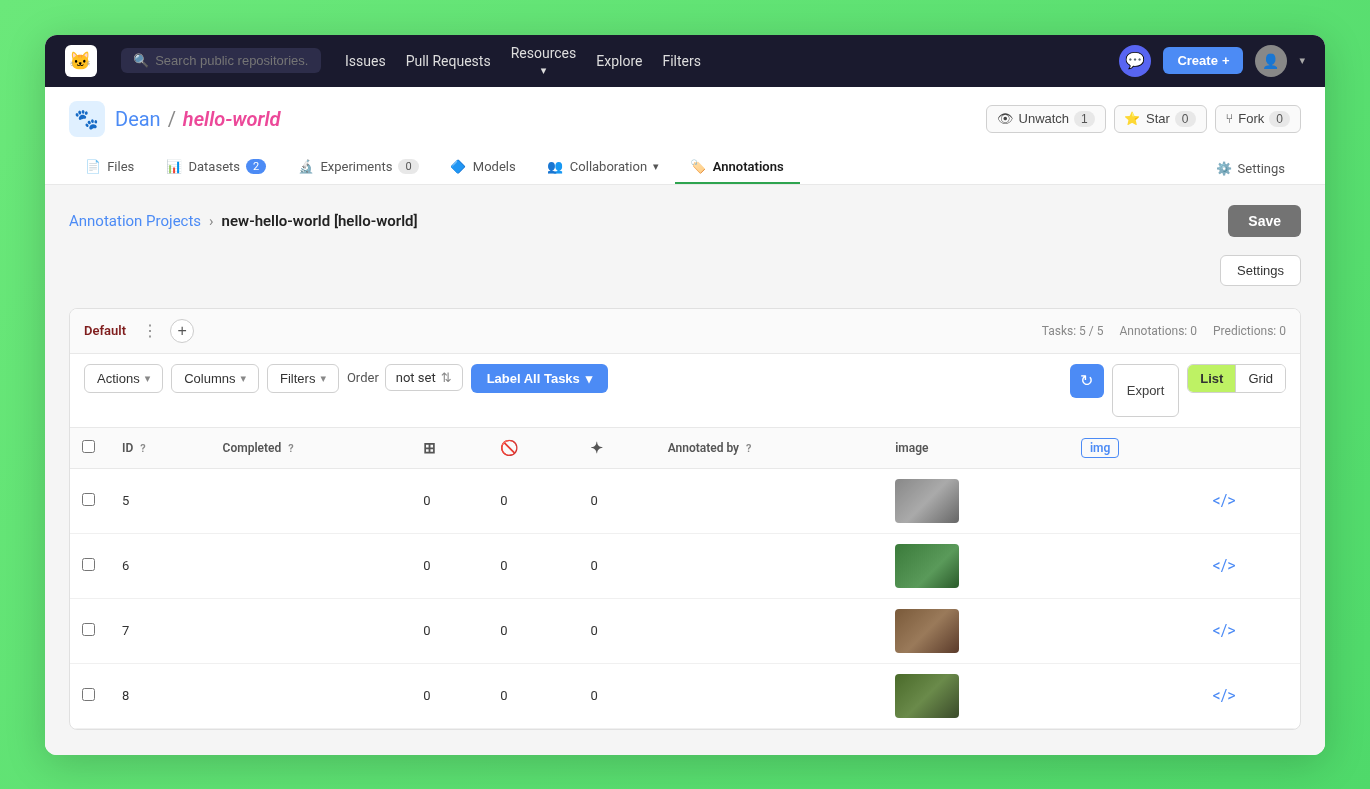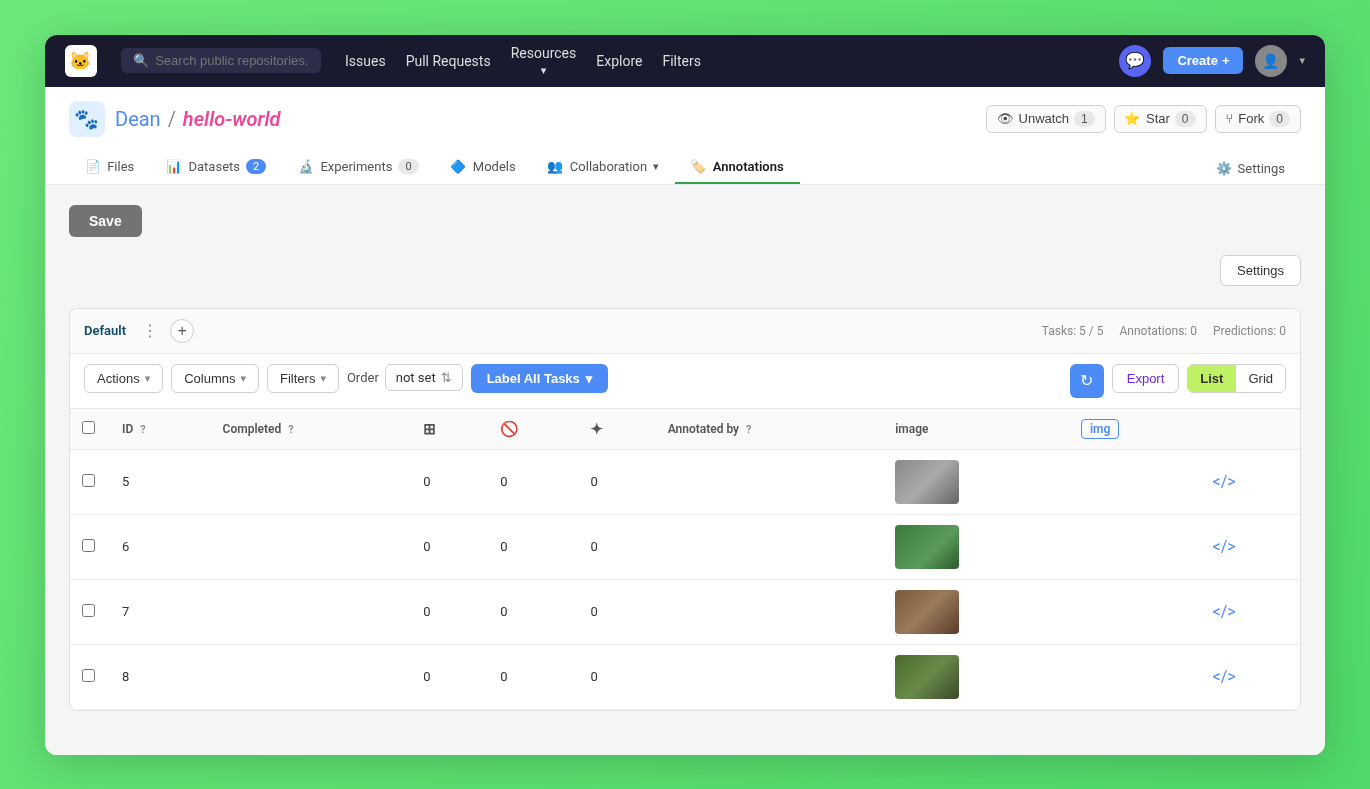--- a/index.html
+++ b/index.html
@@ -250,21 +250,21 @@
       display: flex;
       align-items: center;
       padding: 10px 14px;
       border-bottom: 1px solid #e8e8e8;
       gap: 8px;
       background: #fafafa;
     }
     .default-label {
       font-size: 13px;
       font-weight: 600;
-      color: #0c4a6e;
+      color: #7f1d1d;
       margin-right: 4px;
     }
     .dots-btn {
       color: #888; cursor: pointer; font-size: 16px; padding: 2px 4px;
     }
     .add-btn {
       width: 24px; height: 24px;
       border-radius: 50%;
       border: 1px solid #ccc;
       background: #fff;
@@ -328,23 +328,23 @@
       border: none;
       border-radius: 6px;
       color: white;
       cursor: pointer;
       display: flex; align-items: center; justify-content: center;
       font-size: 16px;
     }
     .export-btn {
       border: 1px solid #d0d0d0;
       border-radius: 6px;
-      padding: 6px 14px;
-      font-size: 13px;
-      color: #6d28d9;
+      padding: 18px 14px;
+      font-size: 13px;
+      color: #404040;
       background: #fff;
       cursor: pointer;
     }
     .view-btns {
       display: flex;
       border: 1px solid #d0d0d0;
       border-radius: 6px;
       overflow: hidden;
     }
     .view-btn {
@@ -503,20 +503,25 @@
         <div class="settings-tab">
           <span>⚙️</span>
           <span>Settings</span>
         </div>
       </div>
     </div>
 
     <div class="page-content">
 
       <div class="breadcrumb-row">
+        <div class="breadcrumb">
+          <span class="breadcrumb-link">Annotation Projects</span>
+          <span class="breadcrumb-sep">›</span>
+          <span class="breadcrumb-current">new-hello-world [hello-world]</span>
+        </div>
         <button class="save-btn">Save</button>
       </div>
 
       <div style="display:flex;justify-content:flex-end;margin-bottom:10px;">
         <button class="settings-btn">Settings</button>
       </div>
 
       <div class="table-container">
 
         <div class="table-top-bar">

